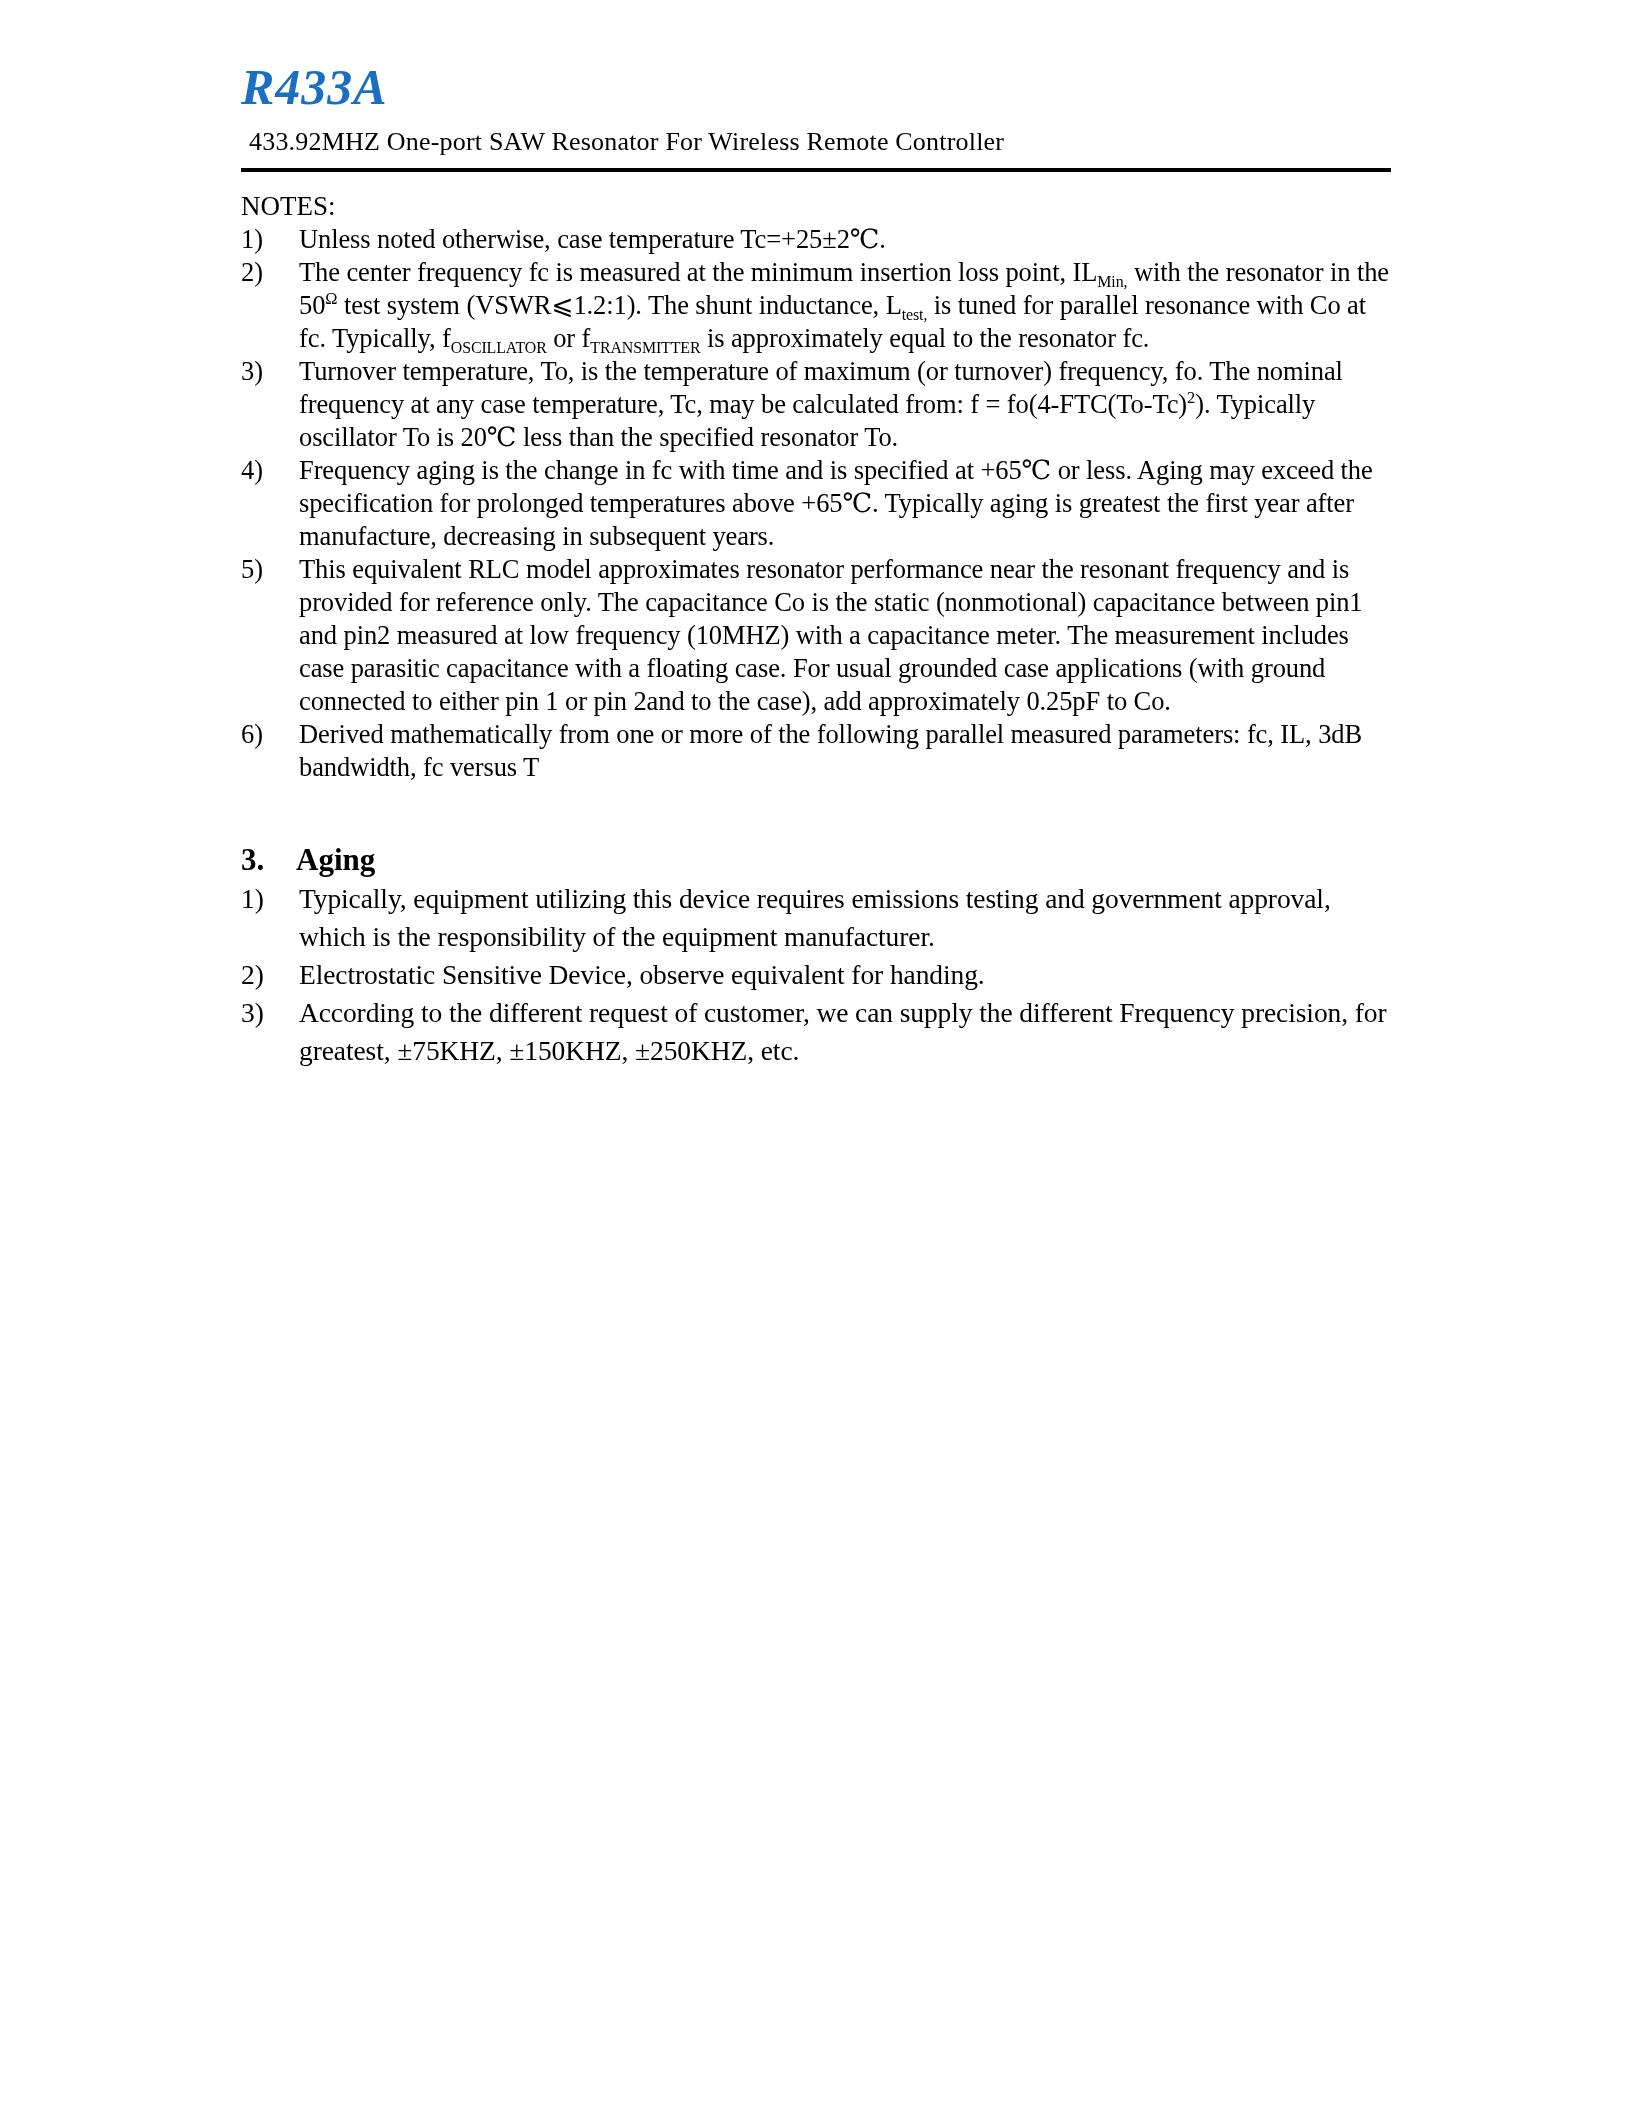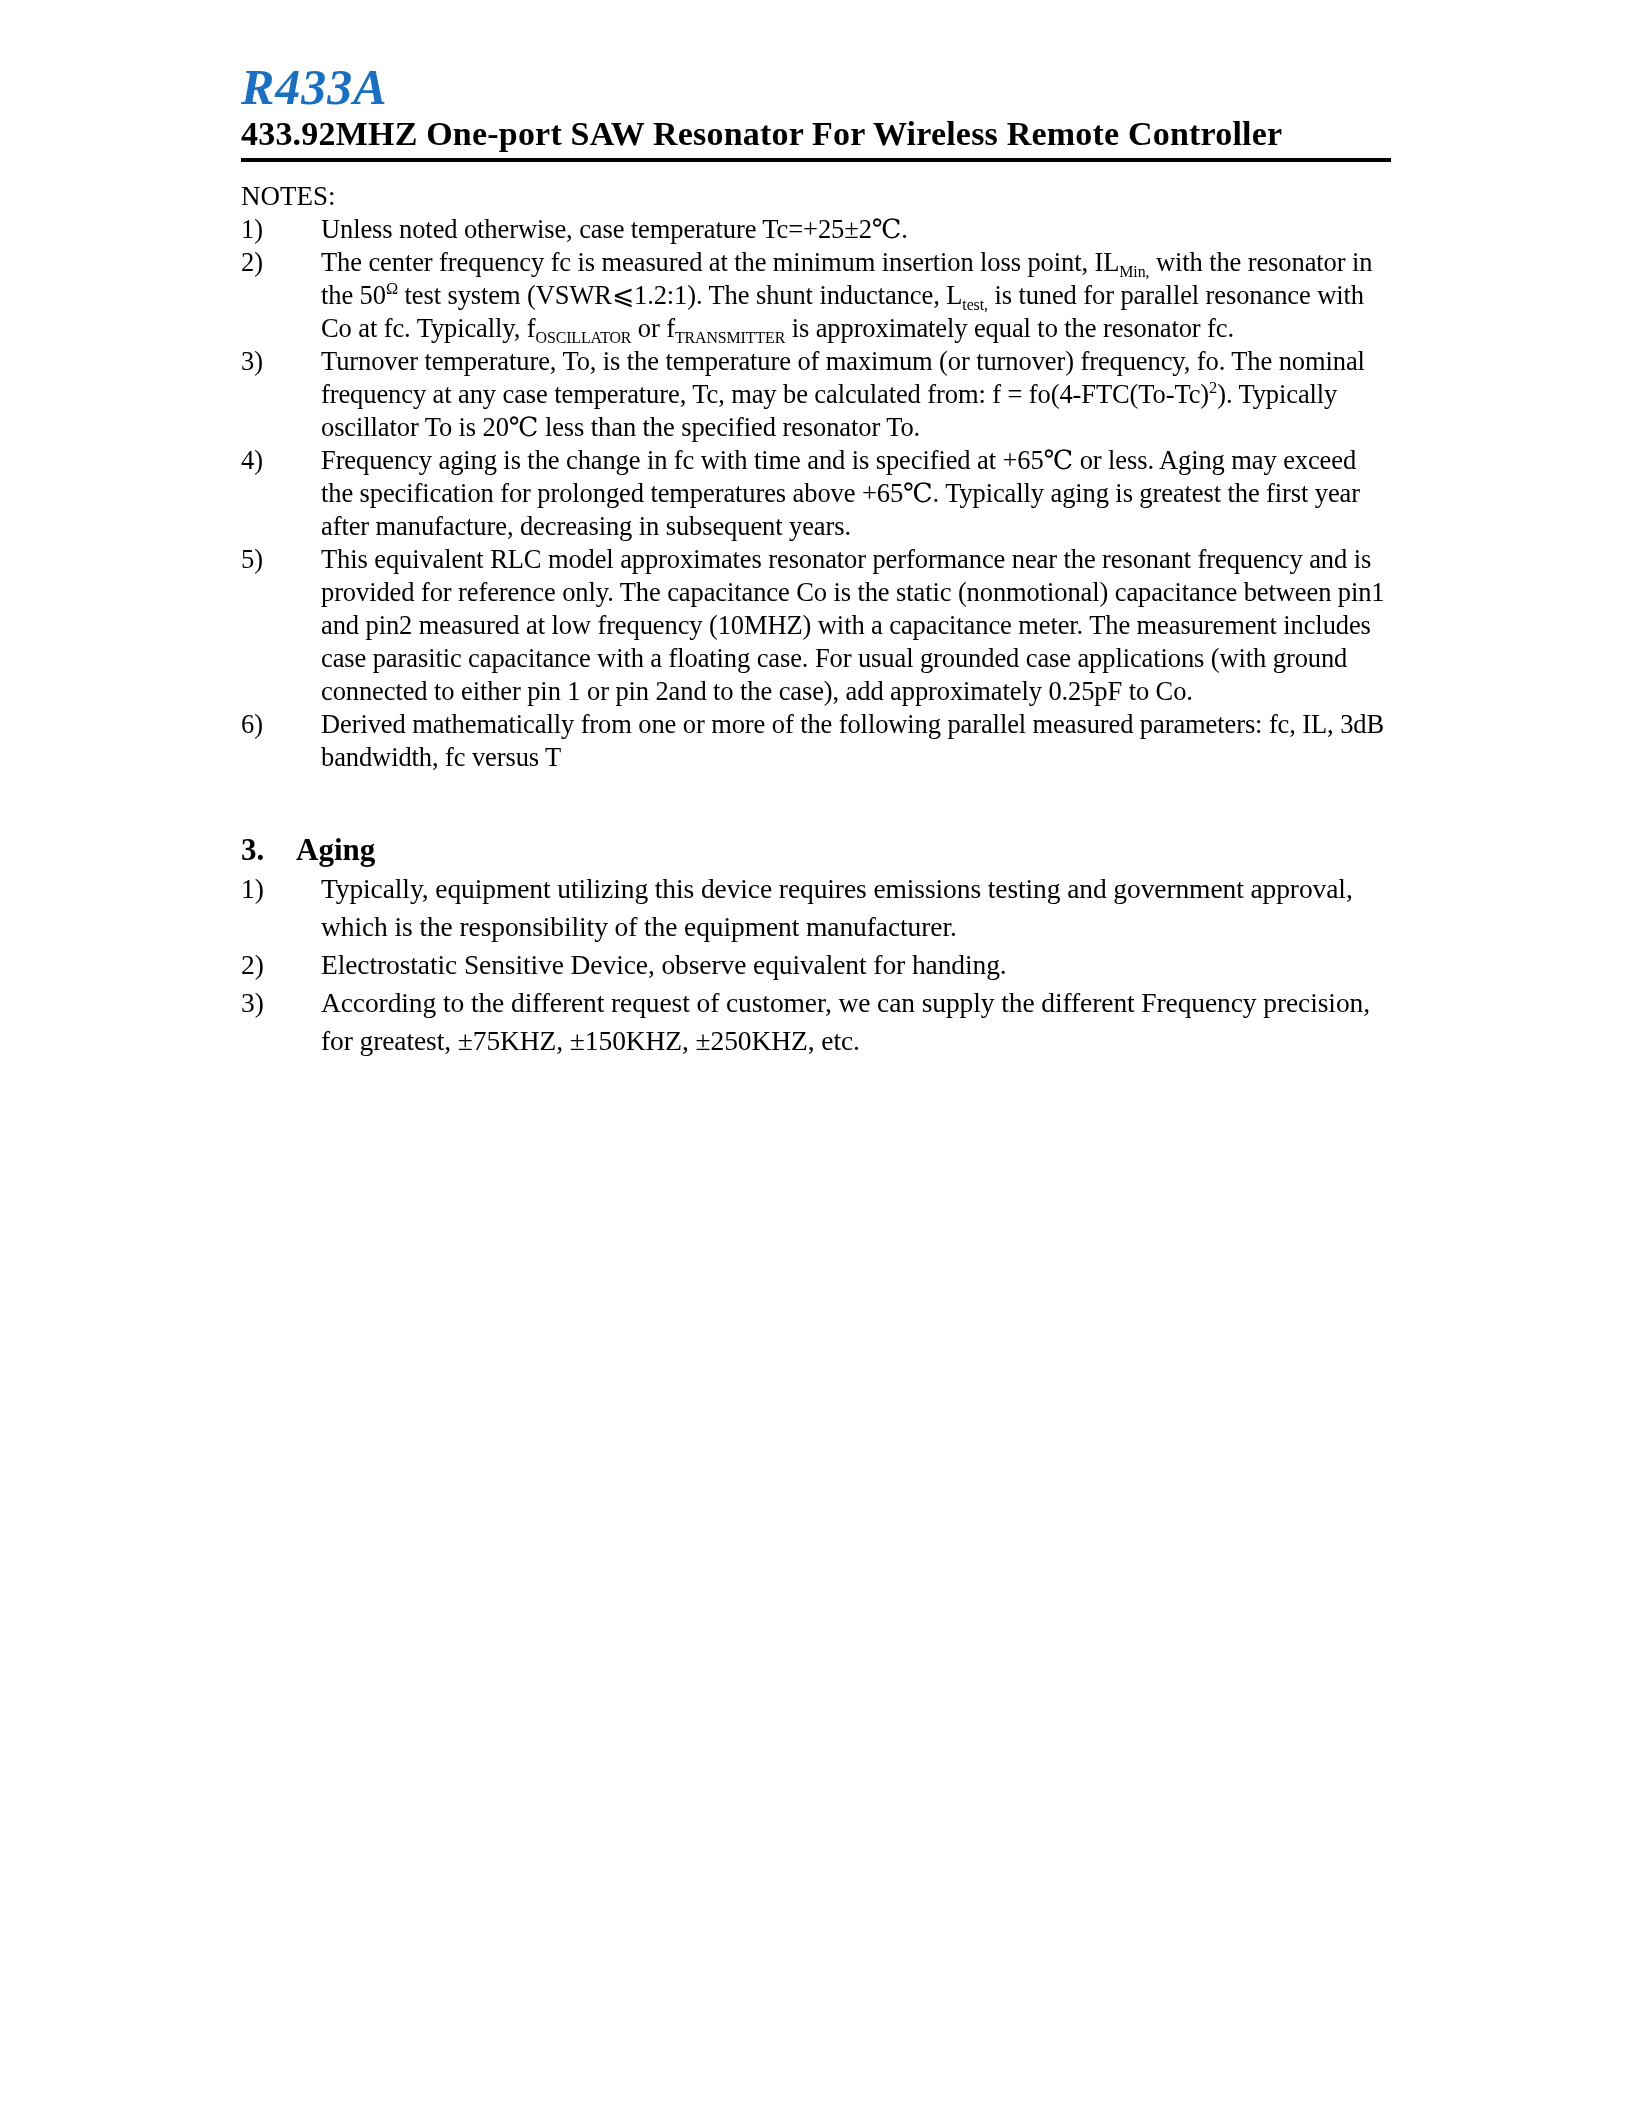--- a/index.html
+++ b/index.html
@@ -20,24 +20,24 @@
   }
   .product-title {
     margin: 12px 0 0 0;
     font-size: 50px;
     line-height: 55px;
     font-style: italic;
     font-weight: bold;
     letter-spacing: 1px;
   }
   .page-subtitle {
-    margin: 0;
-    font-size: 34px;
+    margin: 8px;
+    font-size: 26px;
     line-height: 37px;
-    font-weight: bold;
+    font-weight: normal;
     letter-spacing: 0.2px;
   }
   .header-divider {
     height: 0;
     border: none;
     border-top: 4px solid #000000;
     margin: 6px 0 0 0;
     width: 100%;
   }
   .notes-heading {
@@ -46,21 +46,21 @@
     line-height: 33px;
   }
   ol.doc-list {
     list-style: none;
     margin: 0;
     padding: 0;
   }
   ol.notes-list { font-size: 26.5px; line-height: 33px; letter-spacing: -0.1px; }
   ol.doc-list li { display: flex; align-items: flex-start; }
   .li-num { flex: 0 0 58px; }
-  .li-txt { flex: 1 1 auto; margin-left: 22px; }
+  .li-txt { flex: 1 1 auto; }
   .seg-sub { vertical-align: sub;   font-size: 0.60em; line-height: 0; }
   .seg-sup { vertical-align: super; font-size: 0.62em; line-height: 0; }
   .others-section { margin-top: 56px; }
   .others-heading {
     display: flex;
     font-size: 31px;
     line-height: 40px;
     font-weight: bold;
   }
   .others-heading .oh-num { flex: 0 0 55px; }

